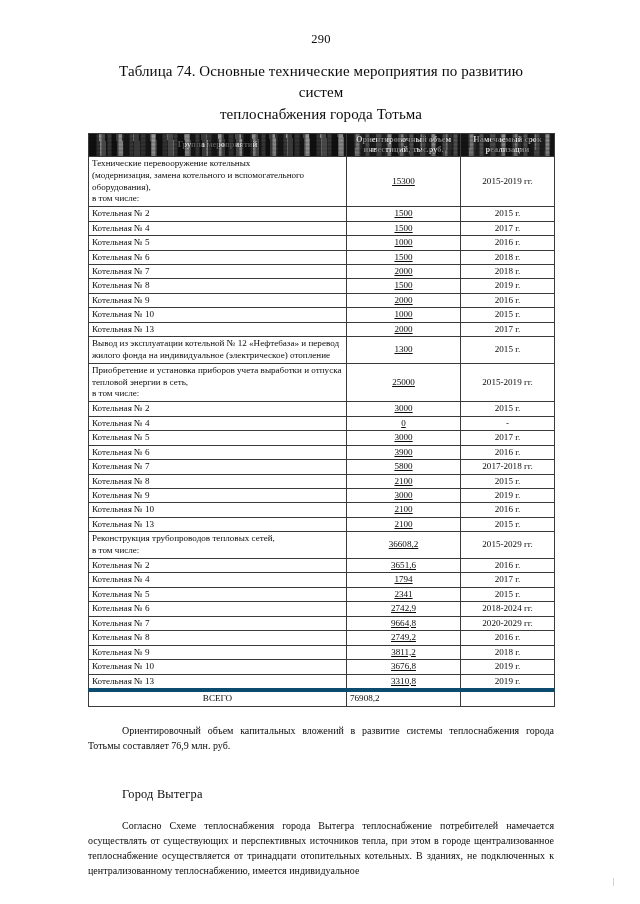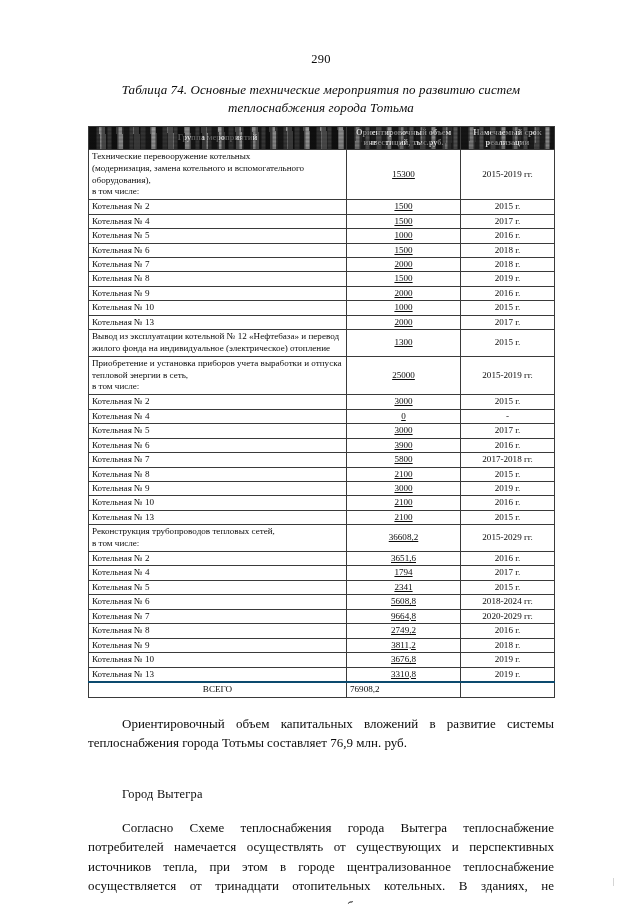--- a/index.html
+++ b/index.html
@@ -21,29 +21,28 @@
     position: absolute;
     left: 88px;
     top: 0;
     width: 466px;
   }
 
   
   .page-number {
     text-align: center;
     font-size: 12.5px;
-    margin-top: 52px;
+    margin-top: 32px;
     letter-spacing: .2px;
   }
 
   
   .table-caption {
     text-align: center;
-    font-style: italic;
-    font-size: 13px;
+    font-size: 15px;
     line-height: 1.42;
     margin: 14px 16px 8px 16px;
     letter-spacing: .1px;
   }
 
   
   table.mtable {
     border-collapse: collapse;
     width: 466px;
     table-layout: fixed;
@@ -115,26 +114,26 @@
   td.group { text-align: left; padding-left: 3px; }
   td.sub   { text-align: left; padding-left: 28px; }
   td.num   { text-align: center; text-decoration: underline; }
   td.term  { text-align: center; }
   td.total {
     text-align: center;
     font-weight: bold;
     padding-left: 0;
   }
   td.total-num { text-align: left; font-weight: bold; margin-left: 11px; }
-  tr.total-row td { border-top: 2px solid #0c4a6e; }
+  tr.total-row td { border-top: 4px solid #0c4a6e; }
   td.ml { line-height: 1.30; }
 
   
   p.body {
-    font-size: 13px;
+    font-size: 10px;
     line-height: 1.50;
     text-align: justify;
     text-indent: 34px;
     margin: 16px 0 0 0;
     letter-spacing: 0;
   }
   h4.subhead {
     font-size: 12.4px;
     font-weight: normal;
     margin: 34px 0 0 34px;
@@ -305,21 +304,21 @@
             <td class="num">1794</td>
             <td class="term">2017 г.</td>
           </tr>
           <tr>
             <td class="sub">Котельная № 5</td>
             <td class="num">2341</td>
             <td class="term">2015 г.</td>
           </tr>
           <tr>
             <td class="sub">Котельная № 6</td>
-            <td class="num">5608,8</td>
+            <td class="num">2742,9</td>
             <td class="term">2018-2024 гг.</td>
           </tr>
           <tr>
             <td class="sub">Котельная № 7</td>
             <td class="num">9664,8</td>
             <td class="term">2020-2029 гг.</td>
           </tr>
           <tr>
             <td class="sub">Котельная № 8</td>
             <td class="num">2749,2</td>

